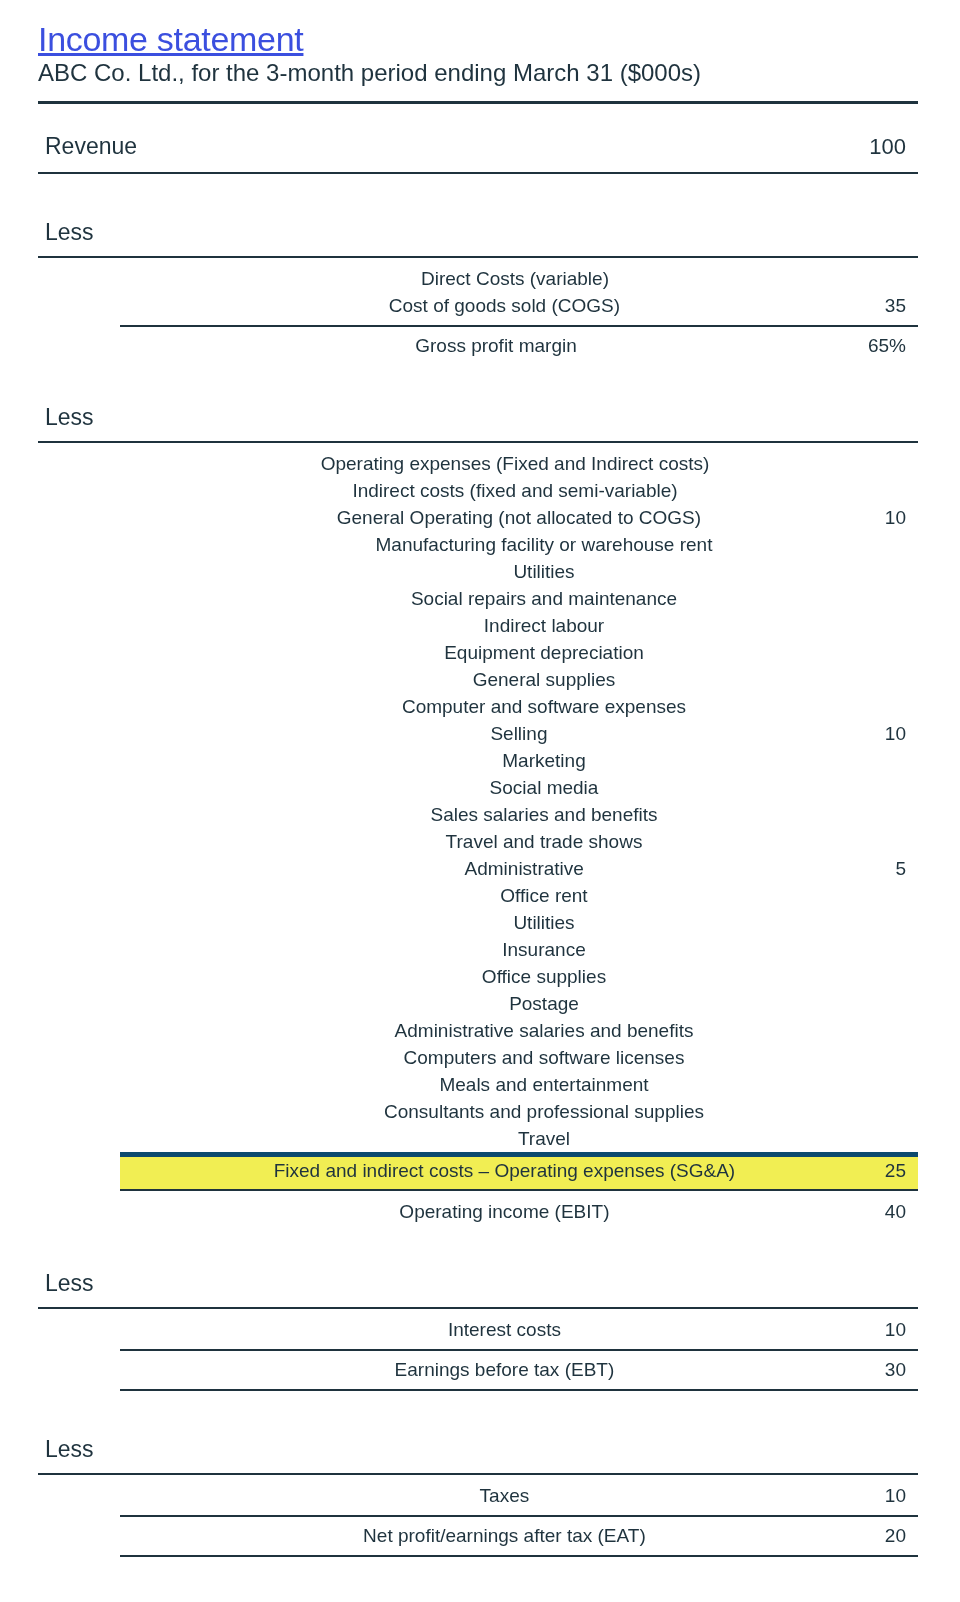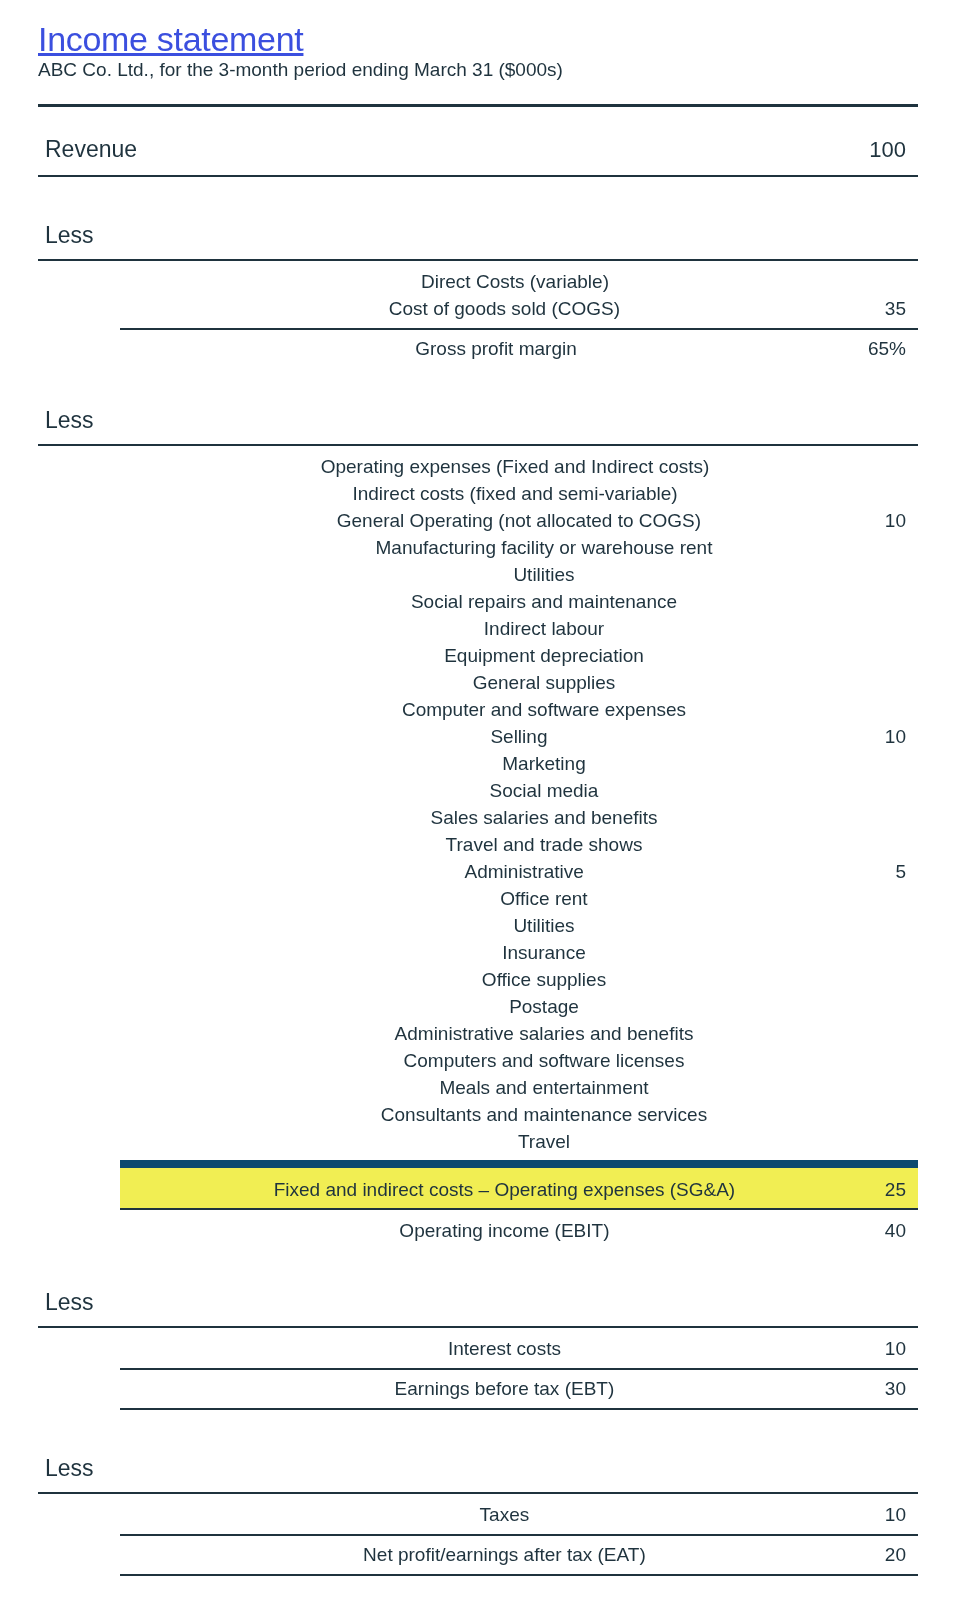--- a/index.html
+++ b/index.html
@@ -9,21 +9,21 @@
     font-family: "Liberation Sans", sans-serif;
     color: #1f333e;
   }
   .page { padding: 16px 42px 0 38px; }
 
   .title {
     font-size: 34px; font-weight: 500; letter-spacing: -0.3px;
     color: var(--accent, #3b4fdf);
     margin-top: 4px;  text-decoration: underline;
   }
-  .subtitle { font-size: 19px; font-weight: 400; margin-bottom: 23px; }
+  .subtitle { font-size: 24px; font-weight: 400; margin-bottom: 14px; }
   .top-rule { border: none; border-top: 3.5px solid #1f333e; }
 
   .revenue-row {
     display: flex; justify-content: space-between; align-items: flex-end;
     padding: 29px 12px 12px 7px;
     border-bottom: 2px solid #1f333e;
   }
   .revenue-label { font-size: 23px; }
   .revenue-value { font-size: 22px; }
 
@@ -35,23 +35,23 @@
   .rows { margin-left: 82px; padding-top: 7px; text-align: center; }
 
   .row {
     display: flex; justify-content: space-between; align-items: baseline;
     font-size: 19px; line-height: 27px;
     padding-left: 4px; padding-right: 12px;
   }
   .row--rule { border-bottom: 2px solid #1f333e; padding-bottom: 6px; margin-bottom: 5px; }
   .row--highlight {
     background: var(--highlight, #f1ee53);
-    border-top: 8px solid #0c4a6e; border-bottom: 2px solid #1f333e;
-    padding-top: 8px; padding-bottom: 5px;
-    margin-top: 5px; margin-bottom: 7px;
+    border-top: 5px solid #0c4a6e; border-bottom: 2px solid #1f333e;
+    padding-top: 0; padding-bottom: 5px;
+    margin-bottom: 7px;
   }
   .row-label { flex: 1; }
   .row-label.ind-1 { margin-left: 29px; }
   .row-label.ind-2 { margin-left: 58px; }
   .row-value { white-space: nowrap; }
 </style>
 </head>
 <body style="--accent: #3b4fdf; --highlight: #f1ee53;">
 
 <div class="page">
@@ -154,21 +154,21 @@
           <div class="row">
             <span class="row-label ind-2">Administrative salaries and benefits</span>
           </div>
           <div class="row">
             <span class="row-label ind-2">Computers and software licenses</span>
           </div>
           <div class="row">
             <span class="row-label ind-2">Meals and entertainment</span>
           </div>
           <div class="row">
-            <span class="row-label ind-2">Consultants and maintenance services</span>
+            <span class="row-label ind-2">Consultants and professional supplies</span>
           </div>
           <div class="row">
             <span class="row-label ind-2">Travel</span>
           </div>
           <div class="row row--highlight">
             <span class="row-label">Fixed and indirect costs – Operating expenses (SG&amp;A)</span>
             <span class="row-value">25</span>
           </div>
           <div class="row">
             <span class="row-label">Operating income (EBIT)</span>

